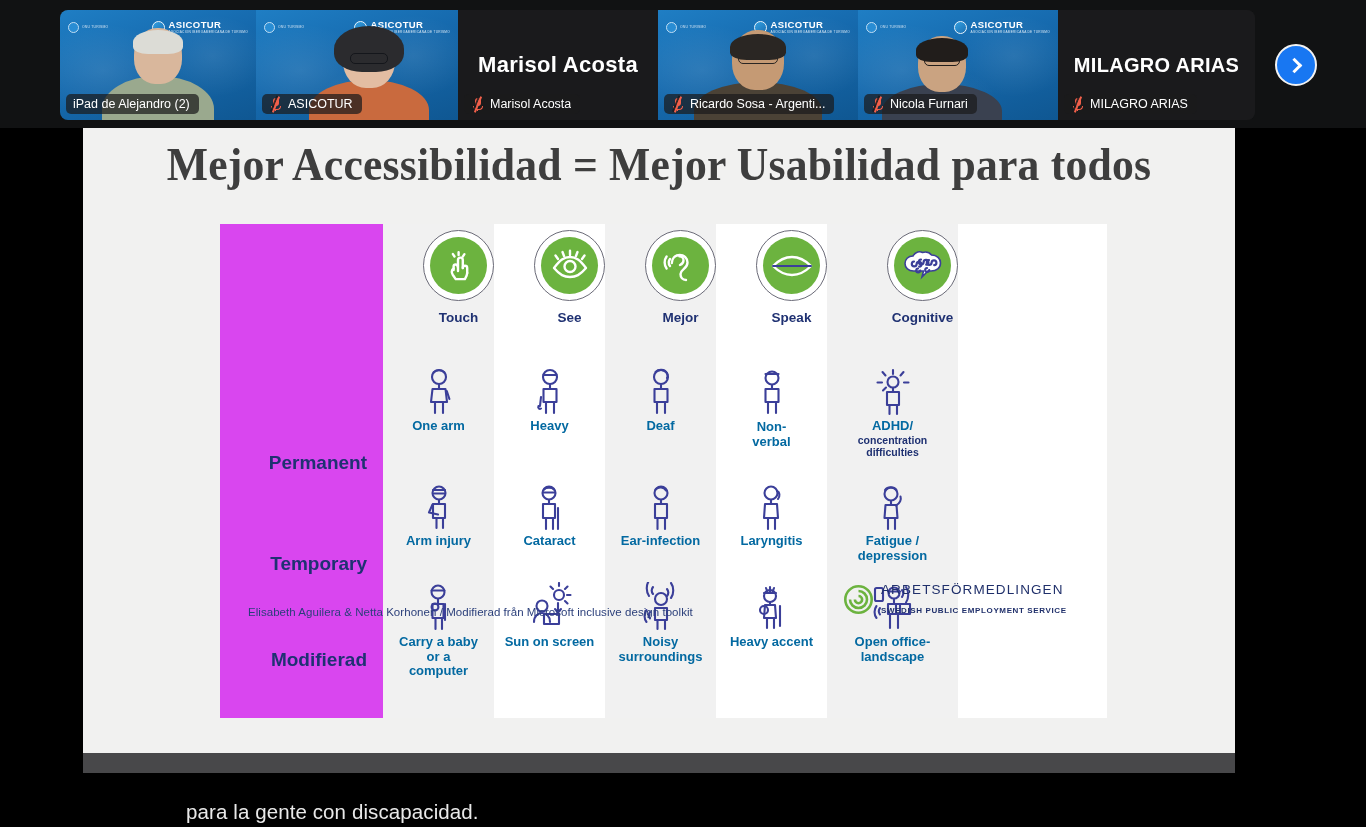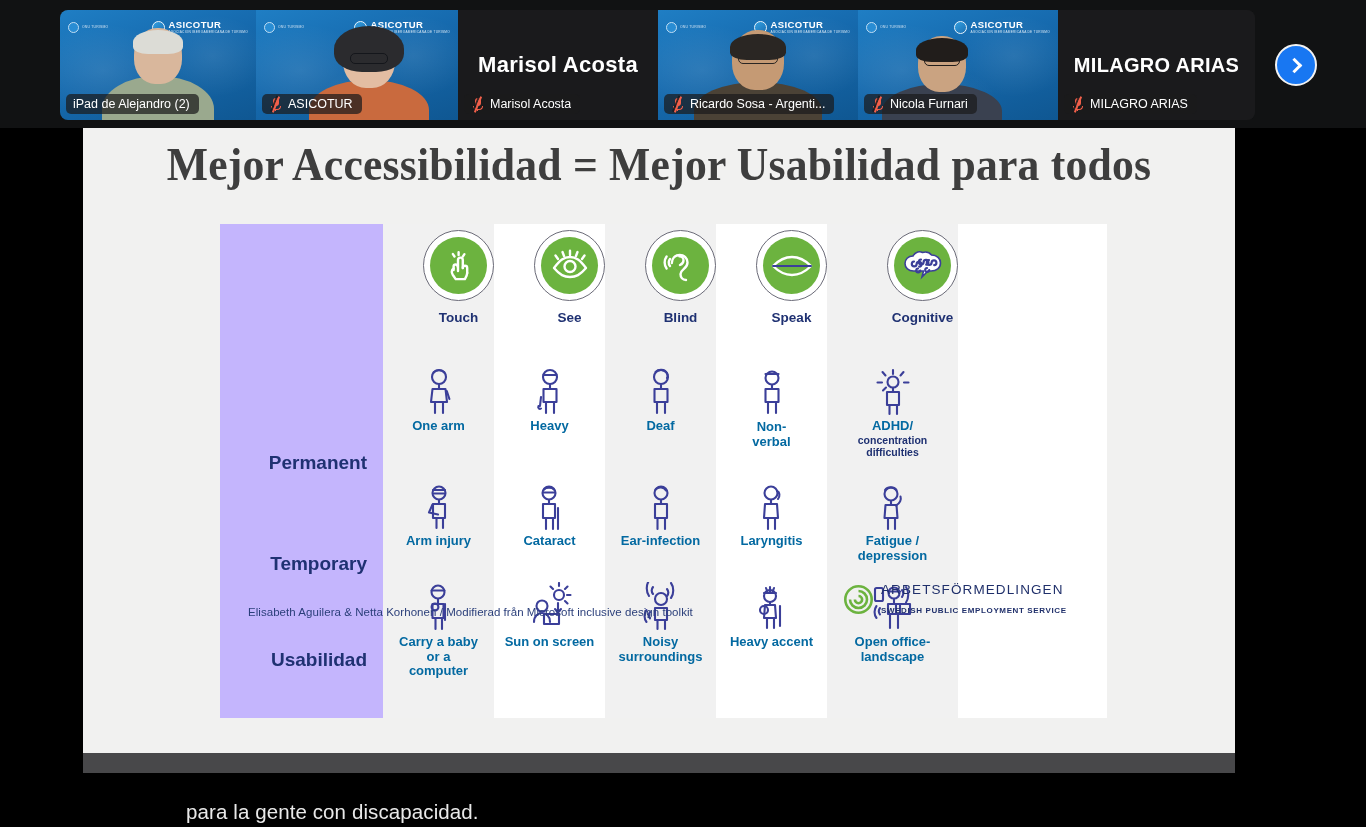--- a/index.html
+++ b/index.html
@@ -125,21 +125,21 @@
 
   
   .matrix {
     position: absolute; left: 137px; top: 96px; width: 887px; height: 494px;
     background: #fff;
     display: flex;
   }
   .col {
     position: relative; display: flex; flex-direction: column; align-items: flex-end;
   }
-  .col.rowlabels { width: 163px; background: #c4b5fd; padding-left: 7px; }
+  .col.rowlabels { width: 163px; background: #d946ef; padding-left: 7px; }
   .col.cat { width: 111px; }
   .col.cat.shade { background: #f1f1f1; }
 
   .cat-head { height: 140px; display: flex; flex-direction: column; align-items: center; justify-content: flex-start; padding-top: 6px; }
   .circle-wrap { position: relative; width: 71px; height: 71px; }
   .ring {
     position: absolute; inset: 0; border-radius: 50%;
     border: 1.3px solid #6b6b78; background: #fff;
   }
   .disc {
@@ -361,21 +361,21 @@
   <div class="slide-wrap">
     <div class="slide">
 
       <div class="slide-title">Mejor Accessibilidad = Mejor Usabilidad para todos</div>
 
       <div class="matrix">
 
         <div class="col rowlabels">
           <div class="rowlabel rl-perm">Permanent</div>
           <div class="rowlabel rl-temp">Temporary</div>
-          <div class="rowlabel rl-situ">Usabilidad</div>
+          <div class="rowlabel rl-situ">Modifierad</div>
         </div>
 
         <div class="col cat shade">
           <div class="cat-head">
             <div class="circle-wrap">
               <div class="ring"></div>
               <div class="disc">
                 <svg width="40" height="40" viewBox="0 0 40 40">
                   <path class="st-w" d="M19 14 v11 M19 14 a2.4 2.4 0 0 1 4.8 0 v8"></path>
                   <path class="st-w" d="M23.8 22 a2.2 2.2 0 0 1 4.4 0 v5"></path>
@@ -490,21 +490,21 @@
             <div class="circle-wrap">
               <div class="ring"></div>
               <div class="disc">
                 <svg width="40" height="40" viewBox="0 0 40 40">
                   <path class="st-w" d="M25 34 c-3.5 0 -5.5-2.5 -5.5-6 c0-5 7-5 7-11.5 c0-4.3 -3.3-7.5 -7.8-7.5 c-4.6 0 -7.9 3.4 -7.9 8"></path>
                   <path class="st-w" d="M19 19 c2.5-1 3.5-2.5 3.5-4.8 c0-2.2 -1.8-3.9 -4.1-3.9"></path>
                   <path class="st-w" d="M9 13 c-1.5 2 -1.5 5 0 7 M5.6 10.5 c-2.6 3.4 -2.6 8.6 0 12"></path>
                 </svg>
               </div>
             </div>
-            <div class="cat-label">Blind</div>
+            <div class="cat-label">Mejor</div>
           </div>
 
           <div class="cell" style="height:115px">
             <div class="glyph">
               <svg width="46" height="50" viewBox="0 0 46 50">
                 <circle class="st" cx="23" cy="11" r="7"></circle>
                 <path class="st" d="M17.5 6 c3-3 9-3 11.5 1 c1 2 .5 4 0 5"></path>
                 <path class="st" d="M23 18 v5 M16.5 23 h13 v13 h-13 z"></path>
                 <path class="st" d="M19 36 v11 M27 36 v11"></path>
               </svg>

